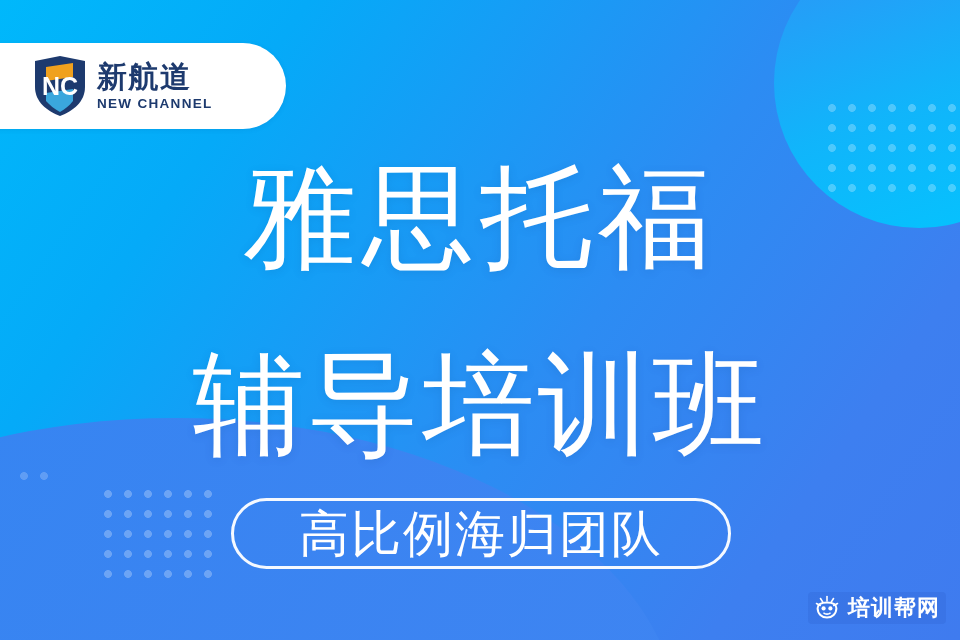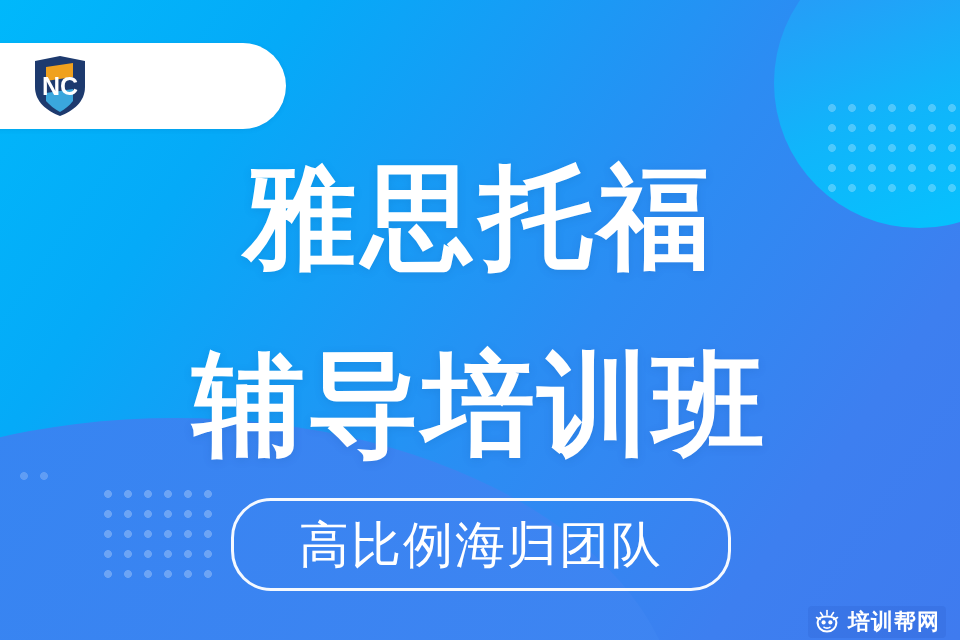--- a/index.html
+++ b/index.html
@@ -125,40 +125,40 @@
   
   #headline {
     position: absolute;
     left: 0;
     top: 148px;
     width: 960px;
     text-align: center;
   }
   .headline-line {
     font-family: "DejaVu Sans", sans-serif;
-    font-weight: 700;
+    font-weight: 400;
     color: #ffffff;
     font-size: 112px;
     line-height: 1.24;
     letter-spacing: 6px;
     text-shadow: 0 2px 10px rgba(10, 60, 130, 0.13);
     white-space: nowrap;
   }
   .headline-line.line2 {
     letter-spacing: 3px;
     margin-top: 48px;
   }
 
   
   #subtitle-pill {
     position: absolute;
     left: 231px;
     top: 498px;
     width: 500px;
-    height: 93px;
+    height: 71px;
     border: 3px solid rgba(255,255,255,0.95);
     border-radius: 40px;
     box-sizing: border-box;
     display: flex;
     align-items: center;
     justify-content: center;
   }
   #subtitle-text {
     font-family: "DejaVu Sans", sans-serif;
     font-size: 50px;
@@ -166,21 +166,21 @@
     color: #ffffff;
     letter-spacing: 2px;
     line-height: 1;
     white-space: nowrap;
   }
 
   
   #watermark {
     position: absolute;
     right: 14px;
-    bottom: 2px;
+    bottom: 16px;
     display: flex;
     align-items: center;
     gap: 8px;
     padding: 3px 6px;
     border-radius: 4px;
     background: rgba(40, 92, 200, 0.22);
   }
   #watermark .wm-icon {
     width: 26px;
     height: 26px;
@@ -209,20 +209,24 @@
     <div class="dot-grid dots-ml"></div>
   </div>
 
   <div id="logo-pill">
     <svg class="logo-shield" viewBox="0 0 56 62">
       <path d="M3 6 L28 1 L53 6 L53 32 C53 47 41 56 28 61 C15 56 3 47 3 32 Z" fill="#1d3a6e"></path>
       <path d="M14 12 L41 8 L41 22 L14 26 Z" fill="#f0a11e"></path>
       <path d="M14 38 L41 34 L41 46 C37 51 33 54 28 57 C22 54 18 50 14 46 Z" fill="#3aa7dd"></path>
       <text x="28" y="40" text-anchor="middle" font-family="Liberation Sans, sans-serif" font-size="25" font-weight="700" fill="#ffffff">NC</text>
     </svg>
+    <div class="logo-wordmark">
+      <span class="logo-cn">新航道</span>
+      <span class="logo-en">NEW CHANNEL</span>
+    </div>
   </div>
 
   <div id="headline">
     <div class="headline-line line1">雅思托福</div>
     <div class="headline-line line2">辅导培训班</div>
   </div>
 
   <div id="subtitle-pill">
     <span id="subtitle-text">高比例海归团队</span>
   </div>

